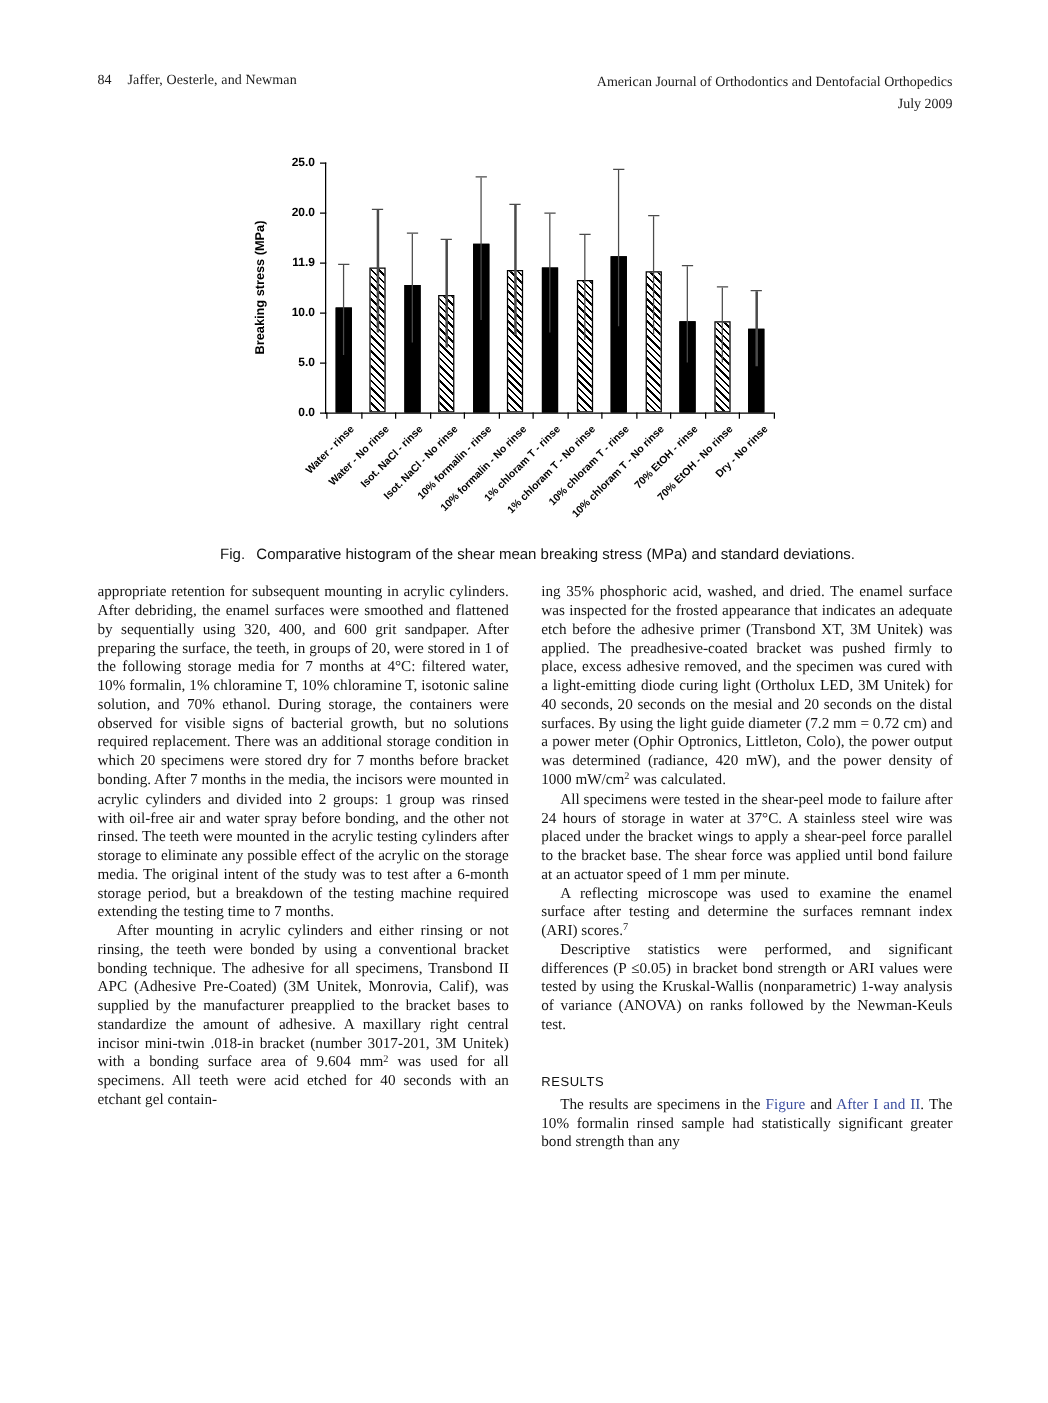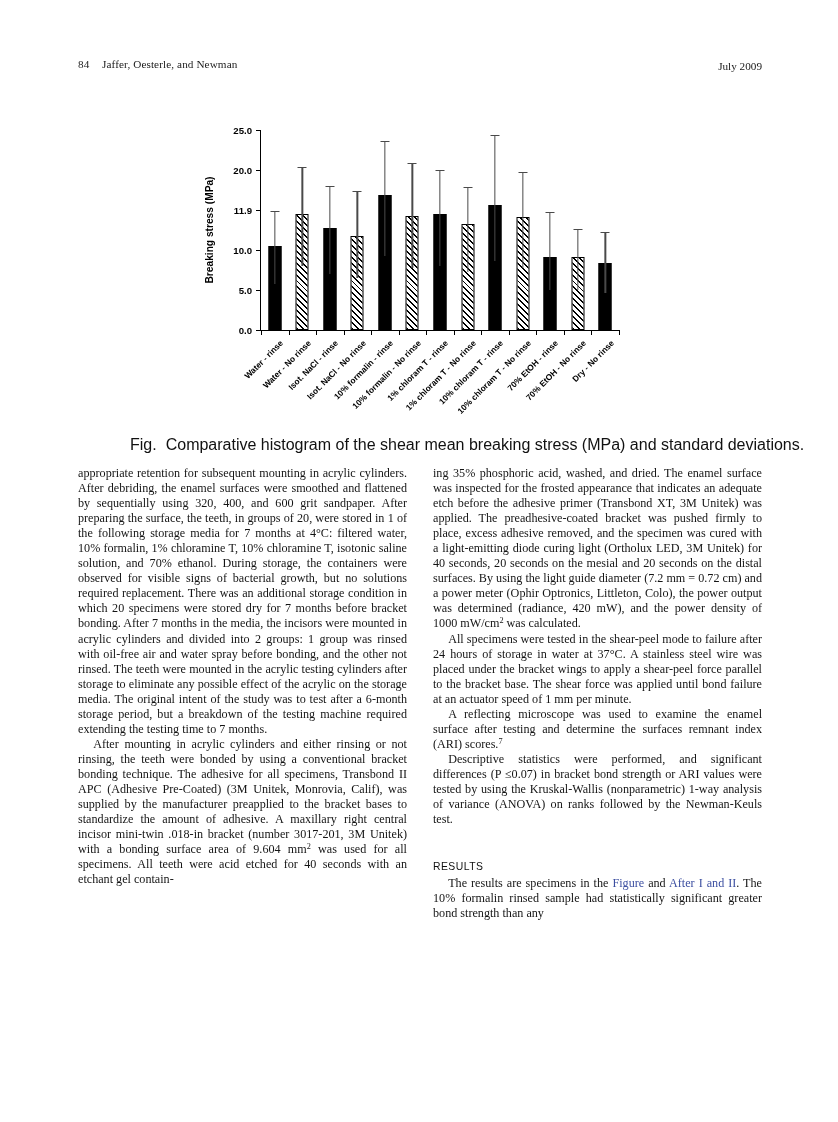--- a/index.html
+++ b/index.html
@@ -182,21 +182,21 @@
     white-space: nowrap;
   }
 
   .fig-caption {
     position: absolute;
     left: 52px;
     top: 318px;
     width: 600px;
     text-align: center;
     font-family: "Liberation Sans", sans-serif;
-    font-size: 16px;
+    font-size: 12px;
     color: #111;
     white-space: nowrap;
   }
   .fig-caption .fig-word { margin-right: 9px; }
 
   
   .columns {
     position: absolute;
     left: 78px;
     top: 466px;
@@ -237,20 +237,21 @@
 </head>
 <body>
 
 <div class="page">
 
   <div class="running-head">
     <div class="rh-left">
       <span class="rh-pageno">84</span><span>Jaffer, Oesterle, and Newman</span>
     </div>
     <div class="rh-right">
+      <div>American Journal of Orthodontics and Dentofacial Orthopedics</div>
       <div>July 2009</div>
     </div>
   </div>
 
   <div class="figure-wrap">
     <div class="chart">
       <div class="plot" id="plot">
         <div class="ylabel">Breaking stress (MPa)</div>
         <div id="yaxis">
             <div class="ytick" style="top: 200px;"></div>
@@ -373,19 +374,19 @@
 
     <div class="col left">
       <p class="noindent">appropriate retention for subsequent mounting in acrylic cylinders. After debriding, the enamel surfaces were smoothed and flattened by sequentially using 320, 400, and 600 grit sandpaper. After preparing the surface, the teeth, in groups of 20, were stored in 1 of the following storage media for 7 months at 4°C: filtered water, 10% formalin, 1% chloramine T, 10% chloramine T, isotonic saline solution, and 70% ethanol. During storage, the containers were observed for visible signs of bacterial growth, but no solutions required replacement. There was an additional storage condition in which 20 specimens were stored dry for 7 months before bracket bonding. After 7 months in the media, the incisors were mounted in acrylic cylinders and divided into 2 groups: 1 group was rinsed with oil-free air and water spray before bonding, and the other not rinsed. The teeth were mounted in the acrylic testing cylinders after storage to eliminate any possible effect of the acrylic on the storage media. The original intent of the study was to test after a 6-month storage period, but a breakdown of the testing machine required extending the testing time to 7 months.</p>
       <p><span>After mounting in acrylic cylinders and either rinsing or not rinsing, the teeth were bonded by using a conventional bracket bonding technique. The adhesive for all specimens, Transbond II APC (Adhesive Pre-Coated) (3M Unitek, Monrovia, Calif), was supplied by the manufacturer preapplied to the bracket bases to standardize the amount of adhesive. A maxillary right central incisor mini-twin .018-in bracket (number 3017-201, 3M Unitek) with a bonding surface area of 9.604 mm</span><sup>2</sup><span> was used for all specimens. All teeth were acid etched for 40 seconds with an etchant gel contain-</span></p>
     </div>
 
     <div class="col right">
       <p class="noindent"><span>ing 35% phosphoric acid, washed, and dried. The enamel surface was inspected for the frosted appearance that indicates an adequate etch before the adhesive primer (Transbond XT, 3M Unitek) was applied. The preadhesive-coated bracket was pushed firmly to place, excess adhesive removed, and the specimen was cured with a light-emitting diode curing light (Ortholux LED, 3M Unitek) for 40 seconds, 20 seconds on the mesial and 20 seconds on the distal surfaces. By using the light guide diameter (7.2 mm = 0.72 cm) and a power meter (Ophir Optronics, Littleton, Colo), the power output was determined (radiance, 420 mW), and the power density of 1000 mW/cm</span><sup>2</sup><span> was calculated.</span></p>
       <p>All specimens were tested in the shear-peel mode to failure after 24 hours of storage in water at 37°C. A stainless steel wire was placed under the bracket wings to apply a shear-peel force parallel to the bracket base. The shear force was applied until bond failure at an actuator speed of 1 mm per minute.</p>
       <p><span>A reflecting microscope was used to examine the enamel surface after testing and determine the surfaces remnant index (ARI) scores.</span><sup>7</sup></p>
-      <p>Descriptive statistics were performed, and significant differences (P ≤0.07) in bracket bond strength or ARI values were tested by using the Kruskal-Wallis (nonparametric) 1-way analysis of variance (ANOVA) on ranks followed by the Newman-Keuls test.</p>
+      <p>Descriptive statistics were performed, and significant differences (P ≤0.05) in bracket bond strength or ARI values were tested by using the Kruskal-Wallis (nonparametric) 1-way analysis of variance (ANOVA) on ranks followed by the Newman-Keuls test.</p>
       <h2 class="section">RESULTS</h2>
       <p><span>The results are specimens in the </span><span class="xref">Figure</span><span> and </span><span class="xref">After I and II</span><span>. The 10% formalin rinsed sample had statistically significant greater bond strength than any</span></p>
     </div>
 
   </div>
 </div>
 
 </body></html>

